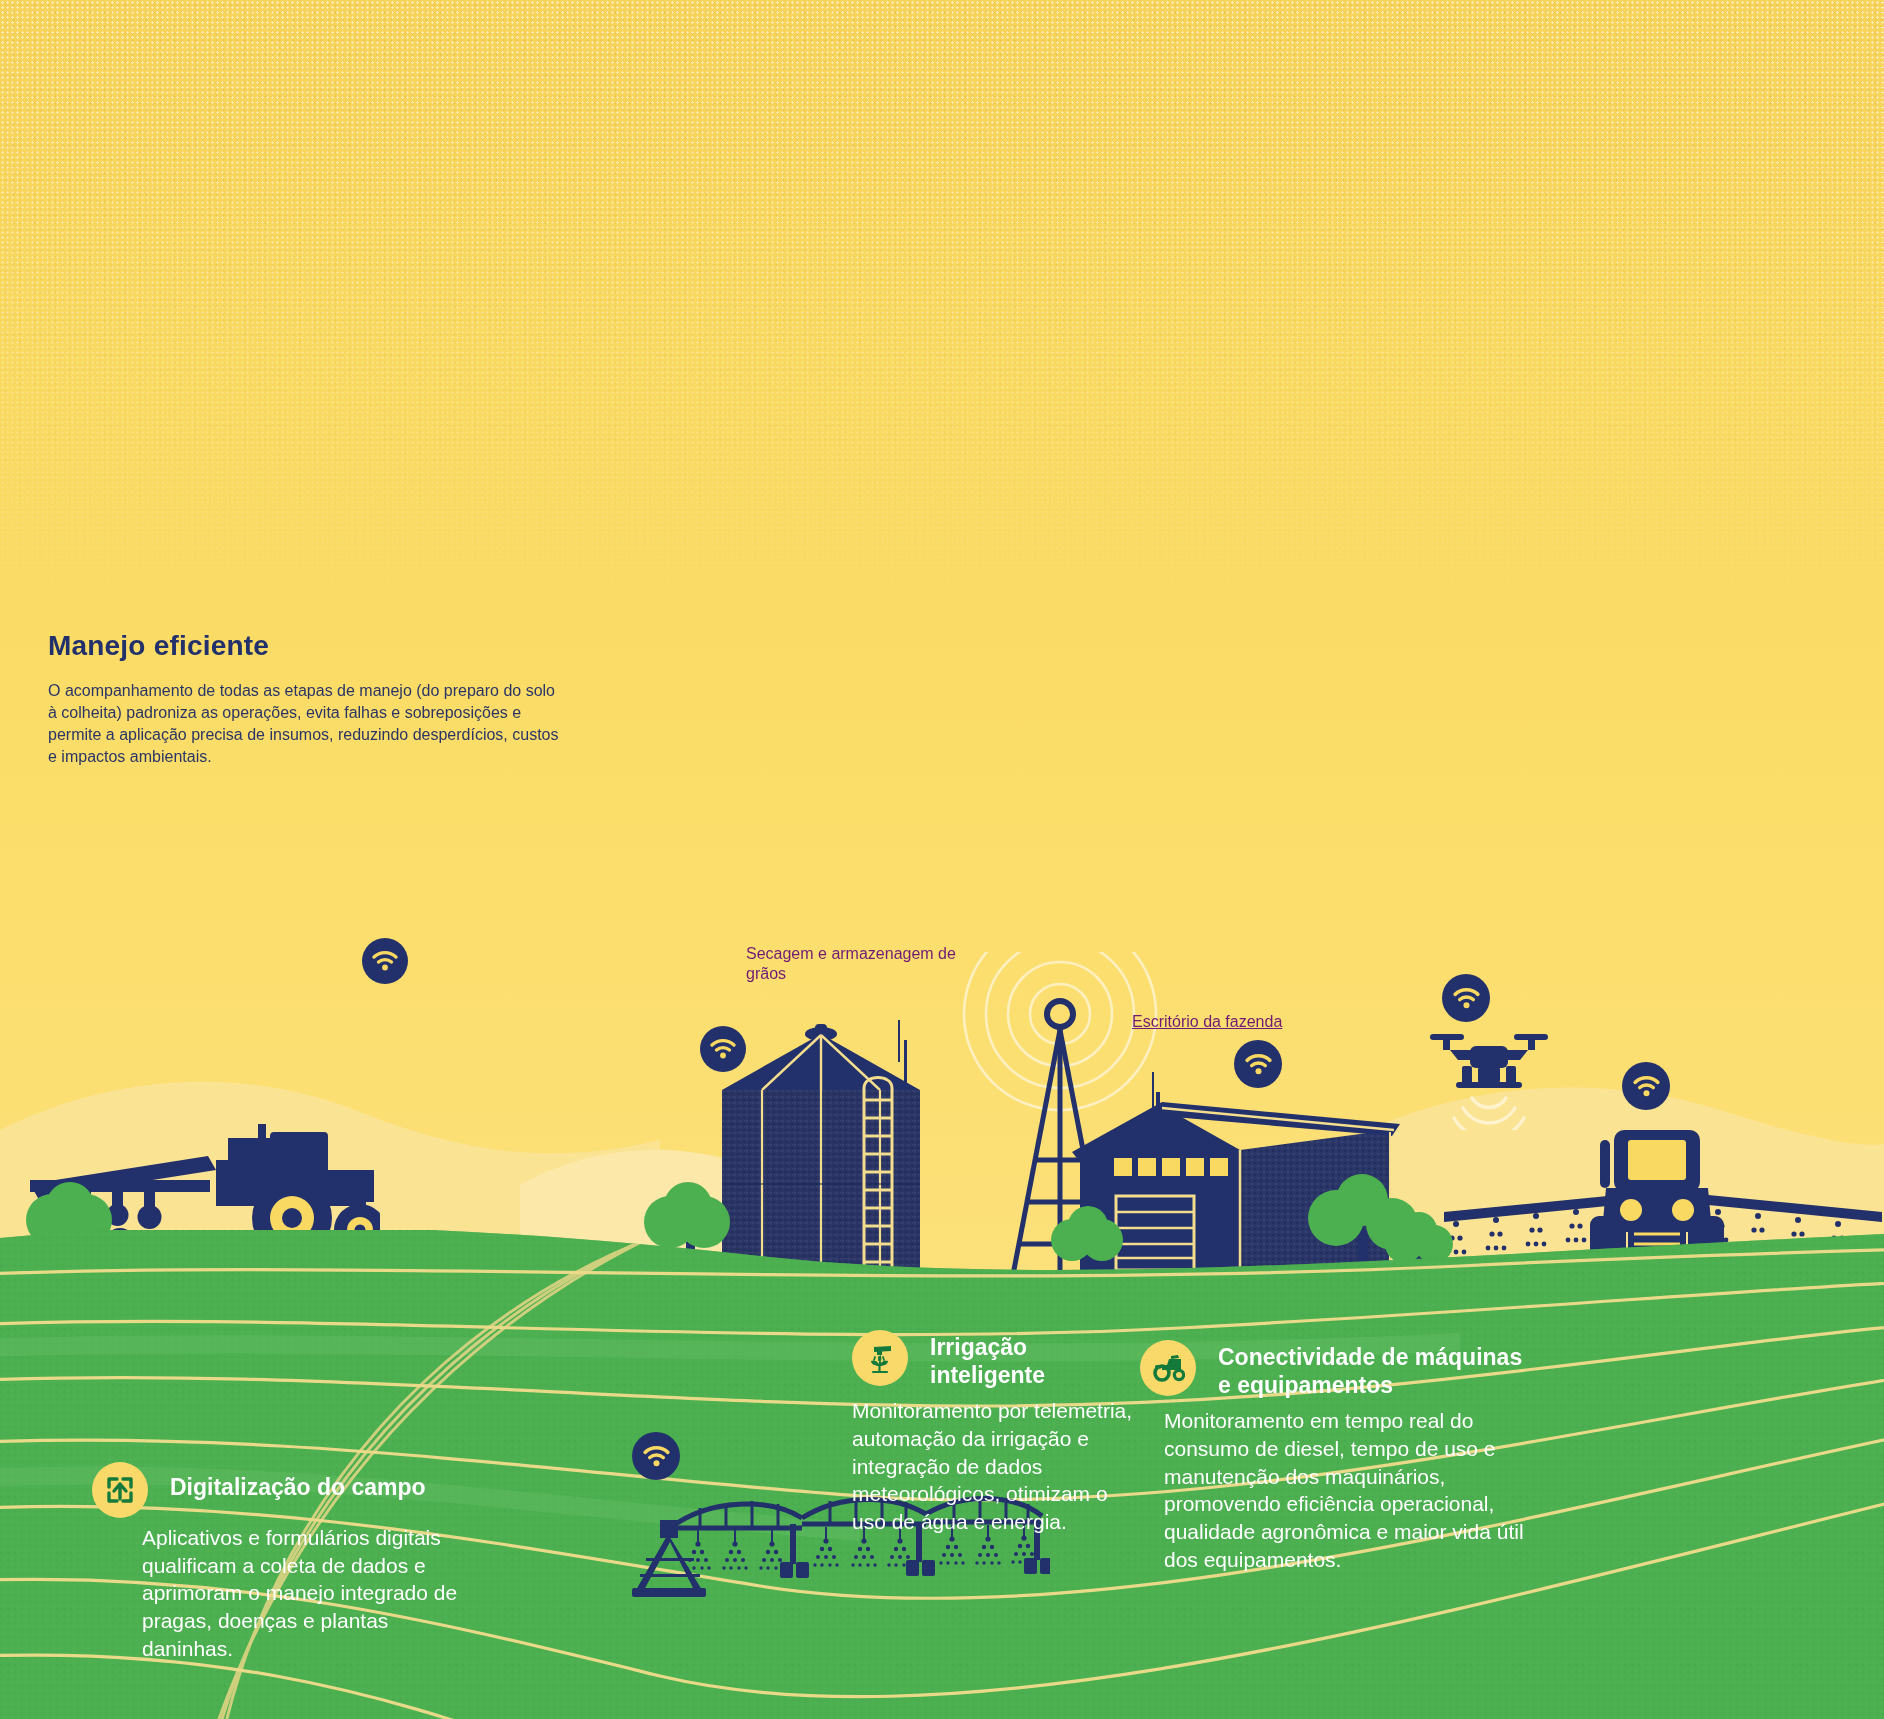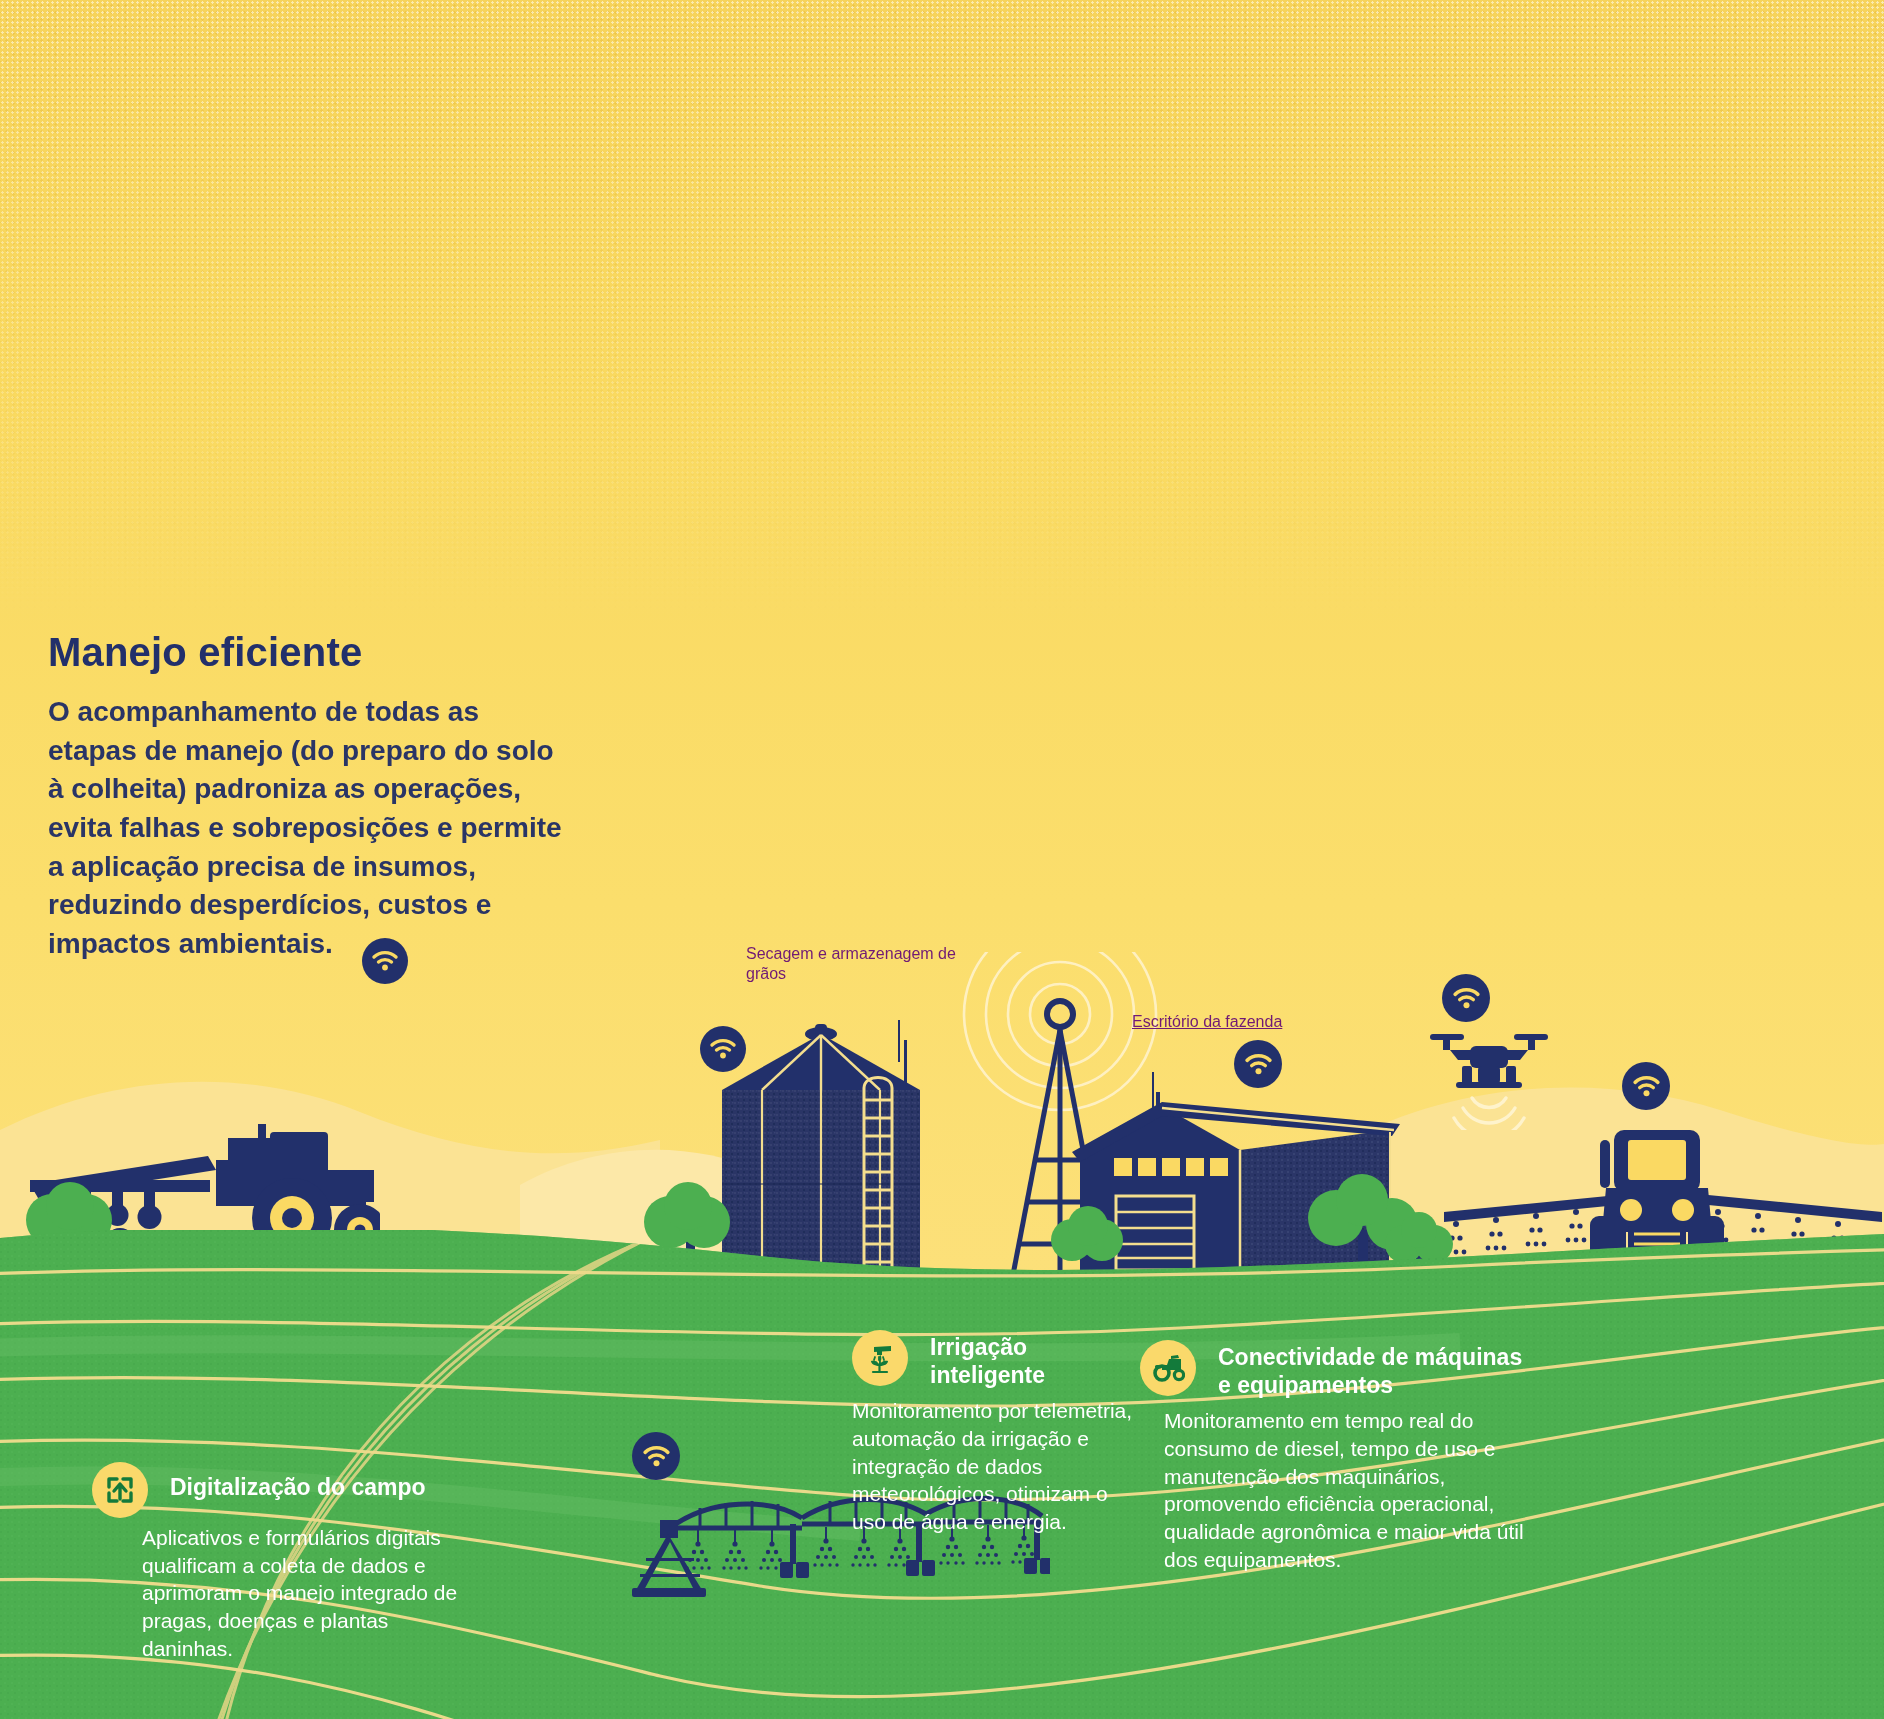--- a/index.html
+++ b/index.html
@@ -51,30 +51,30 @@
 
   
   .intro {
     position: absolute;
     left: 48px;
     top: 630px;
     width: 520px;
     color: #22306B;
   }
   .intro h1 {
-    font-size: 40px;
+    font-size: 28px;
     font-weight: 700;
     letter-spacing: .2px;
     margin-bottom: 18px;
     color: #22306B;
   }
   .intro p {
-    font-size: 28px;
+    font-size: 16px;
     line-height: 1.38;
-    font-weight: 700;
+    font-weight: 400;
     color: #2A3566;
   }
 
   .sky-label {
     position: absolute;
     color: #701a75;
     font-size: 16px;
     line-height: 1.28;
     font-weight: 400;
   }

